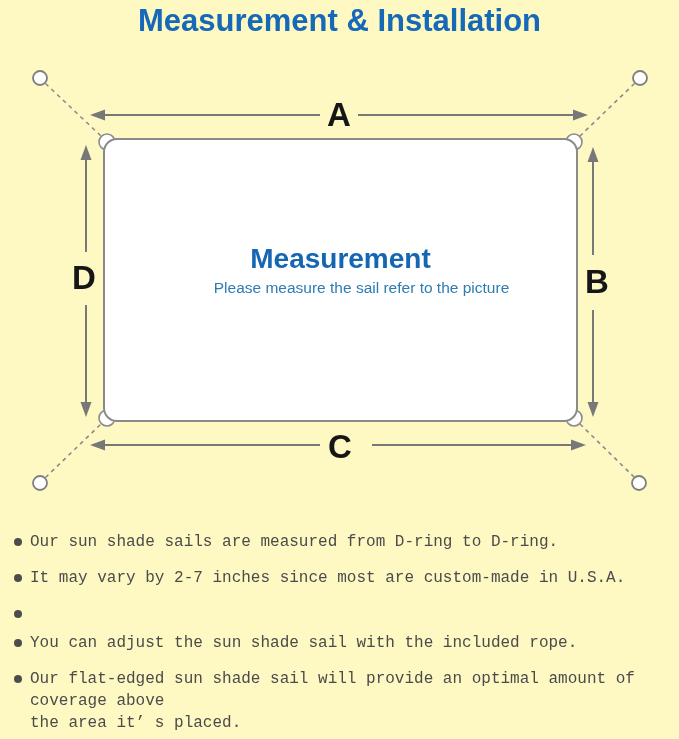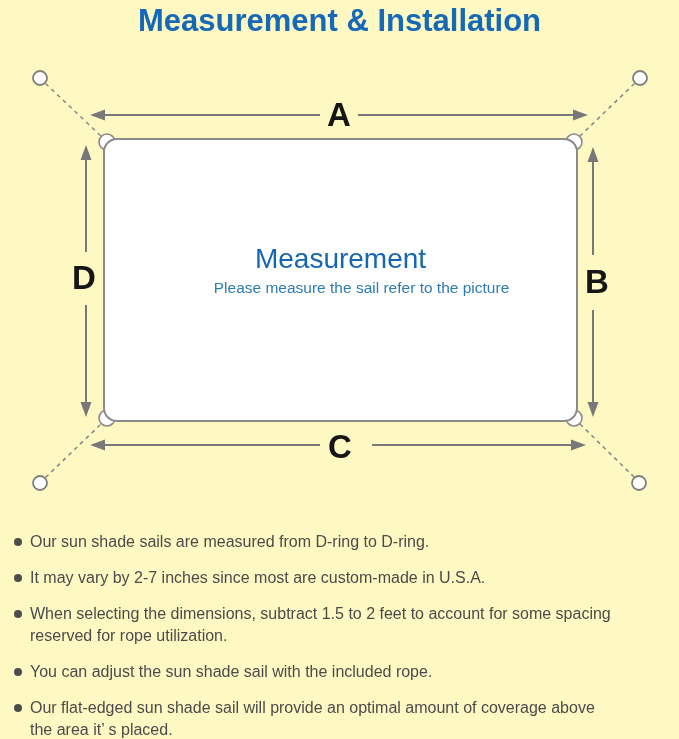--- a/index.html
+++ b/index.html
@@ -49,21 +49,21 @@
 
   .center-text {
     position: absolute;
     left: 104px;
     width: 473px;
     top: 244px;
     text-align: center;
   }
   .center-title {
     font-size: 28px;
-    font-weight: normal;
+    font-weight: bold;
     color: #1667b3;
     line-height: 30px;
   }
   .center-subtitle {
     margin-top: 4px;
     font-size: 15.5px;
     color: #2d7cb3;
     line-height: 19px;
     margin-left: 42px;
   }
@@ -88,20 +88,21 @@
     height: 8px;
     border-radius: 50%;
     background: #4d4d4d;
     margin: 7px 8px 0 2px;
   }
   .note-text {
     font-size: 16px;
     line-height: 22px;
     color: #4b4b4b;
     white-space: pre-line;
+    font-family: Liberation Mono, monospace;
   }
 </style>
 </head>
 <body>
 
 <div class="page">
 
   <div class="page-title">Measurement &amp; Installation</div>
 
   <svg class="diagram-svg" viewBox="0 0 679 739" xmlns="http://www.w3.org/2000/svg" aria-hidden="true">
@@ -175,22 +176,20 @@
       <li class="note-item">
         <span class="note-bullet"></span>
         <span class="note-text">Our sun shade sails are measured from D-ring to D-ring.</span>
       </li>
       <li class="note-item">
         <span class="note-bullet"></span>
         <span class="note-text">It may vary by 2-7 inches since most are custom-made in U.S.A.</span>
       </li>
       <li class="note-item">
         <span class="note-bullet"></span>
-        <span class="note-text">When selecting the dimensions, subtract 1.5 to 2 feet to account for some spacing
-reserved for rope utilization.</span>
       </li>
       <li class="note-item">
         <span class="note-bullet"></span>
         <span class="note-text">You can adjust the sun shade sail with the included rope.</span>
       </li>
       <li class="note-item">
         <span class="note-bullet"></span>
         <span class="note-text">Our flat-edged sun shade sail will provide an optimal amount of coverage above
 the area it’ s placed.</span>
       </li>

